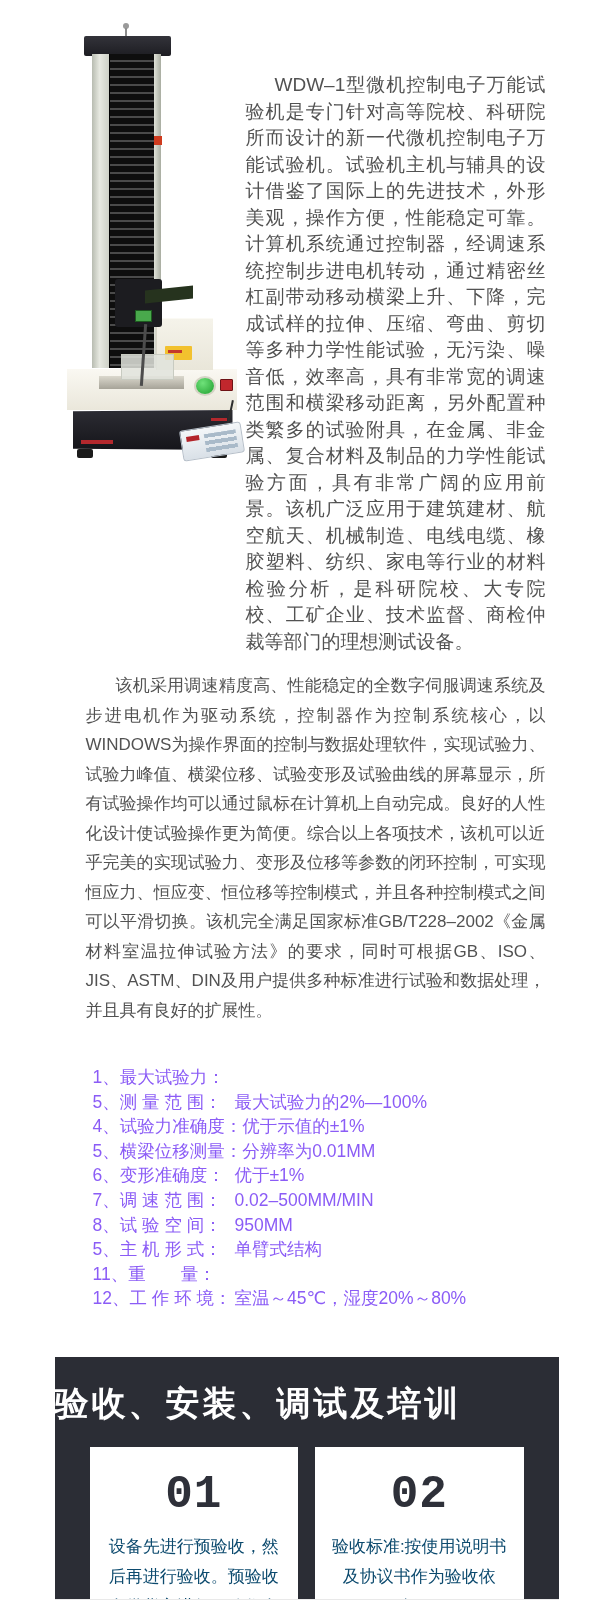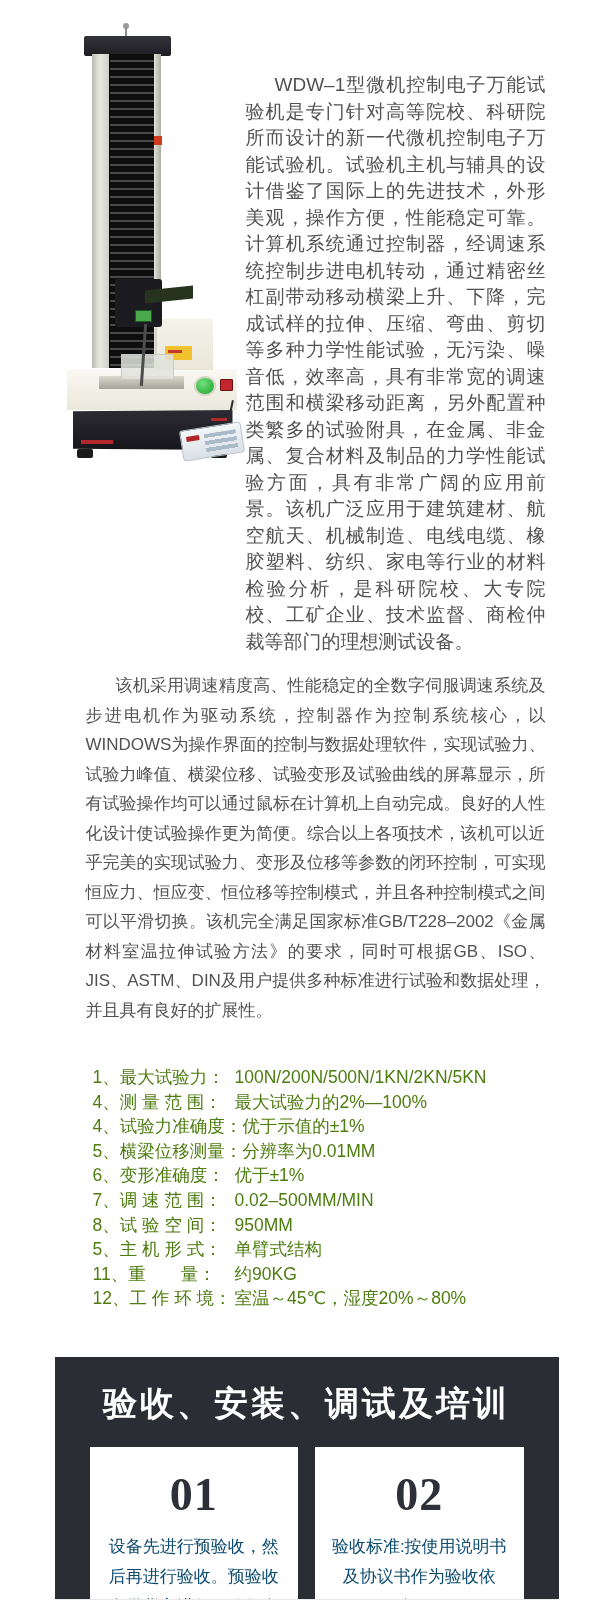--- a/index.html
+++ b/index.html
@@ -39,31 +39,31 @@
   .m-front-red1 { left:26px; top:404px; width:32px; height:4px; background:#b3282d; z-index:3; }
   .m-front-red2 { left:156px; top:382px; width:16px; height:3px; background:#b3282d; z-index:3; }
   .m-foot1 { left:22px; top:413px; width:16px; height:9px; background:#1b1b1b; border-radius:2px; }
   .m-foot2 { left:156px; top:413px; width:16px; height:9px; background:#1b1b1b; border-radius:2px; }
   .m-cable { left:174px; top:364px; width:2px; height:28px; background:#2e2e2e; transform:rotate(12deg); z-index:5; }
   .m-remote { left:126px; top:390px; width:62px; height:31px; background:linear-gradient(180deg,#f4f7f9,#d9e0e7); border:1px solid #b6bfc9; border-radius:3px; transform:rotate(-9deg); z-index:6; }
   .m-remote-screen { left:5px; top:6px; width:13px; height:5px; background:#b3242a; }
   .m-remote-keys { left:23px; top:6px; width:32px; height:19px; background:repeating-linear-gradient(180deg,#a9bac9 0 4px,transparent 4px 7px); }
 
   
-  .specs { list-style:none; margin:40px 13px 0 38px; padding:0; font-size:17.5px; color:#4d7c0f; }
+  .specs { list-style:none; margin:40px 13px 0 38px; padding:0; font-size:17.5px; color:#8b5cf6; }
   .specs li { display:flex; line-height:24.6px; }
   .spec-label { min-width:142px; white-space:pre; }
   .spec-value { flex:1; }
 
   
   .acceptance { background:#2b2d35; margin-top:46px; padding:24px 0 40px; }
-  .acceptance-title { margin:0 0 20px; color:#ffffff; font-size:34px; font-weight:bold; text-align:center; letter-spacing:3px; }
+  .acceptance-title { margin:0 0 20px; color:#ffffff; font-size:34px; font-weight:bold; letter-spacing:3px; }
   .cards { display:grid; grid-template-columns:1fr 1fr; gap:17px; padding:0 35px; }
   .card { background:#ffffff; min-height:195px; padding:16px 13px 14px; text-align:center; }
-  .card-number { font-size:46px; font-weight:800; color:#2e3039; line-height:1.15; margin-top:6px; letter-spacing:1px; font-family:Liberation Serif, serif; }
+  .card-number { font-size:46px; font-weight:800; color:#2e3039; line-height:1.15; margin-top:6px; letter-spacing:1px; font-family:Liberation Mono, monospace; }
   .card-text { font-size:17px; line-height:30px; color:#0c4a6e; margin-top:10px; }
 
   .footer-strip { position:absolute; left:0; right:0; bottom:0; height:17px; background:#e9e9e9; }
 </style>
 </head>
 <body>
 
 <div class="canvas">
 
   <section class="intro">
@@ -98,24 +98,23 @@
       </div>
     </div>
     <p class="intro-text">WDW–1型微机控制电子万能试验机是专门针对高等院校、科研院所而设计的新一代微机控制电子万能试验机。试验机主机与辅具的设计借鉴了国际上的先进技术，外形美观，操作方便，性能稳定可靠。计算机系统通过控制器，经调速系统控制步进电机转动，通过精密丝杠副带动移动横梁上升、下降，完成试样的拉伸、压缩、弯曲、剪切等多种力学性能试验，无污染、噪音低，效率高，具有非常宽的调速范围和横梁移动距离，另外配置种类繁多的试验附具，在金属、非金属、复合材料及制品的力学性能试验方面，具有非常广阔的应用前景。该机广泛应用于建筑建材、航空航天、机械制造、电线电缆、橡胶塑料、纺织、家电等行业的材料检验分析，是科研院校、大专院校、工矿企业、技术监督、商检仲裁等部门的理想测试设备。</p>
   </section>
 
   <p class="para2">该机采用调速精度高、性能稳定的全数字伺服调速系统及步进电机作为驱动系统，控制器作为控制系统核心，以WINDOWS为操作界面的控制与数据处理软件，实现试验力、试验力峰值、横梁位移、试验变形及试验曲线的屏幕显示，所有试验操作均可以通过鼠标在计算机上自动完成。良好的人性化设计使试验操作更为简便。综合以上各项技术，该机可以近乎完美的实现试验力、变形及位移等参数的闭环控制，可实现恒应力、恒应变、恒位移等控制模式，并且各种控制模式之间可以平滑切换。该机完全满足国家标准GB/T228–2002《金属材料室温拉伸试验方法》的要求，同时可根据GB、ISO、JIS、ASTM、DIN及用户提供多种标准进行试验和数据处理，并且具有良好的扩展性。</p>
 
   <ul class="specs">
     <li>
         <span class="spec-label">1、最大试验力：</span>
-        <span class="spec-value">100N/200N/500N/1KN/2KN/5KN</span>
       </li>
     <li>
-        <span class="spec-label">4、测 量 范 围：</span>
+        <span class="spec-label">5、测 量 范 围：</span>
         <span class="spec-value">最大试验力的2%—100%</span>
       </li>
     <li>
         <span class="spec-label">4、试验力准确度：</span>
         <span class="spec-value">优于示值的±1%</span>
       </li>
     <li>
         <span class="spec-label">5、横梁位移测量：</span>
         <span class="spec-value">分辨率为0.01MM</span>
       </li>
@@ -130,21 +129,20 @@
     <li>
         <span class="spec-label">8、试 验 空 间：</span>
         <span class="spec-value">950MM</span>
       </li>
     <li>
         <span class="spec-label">5、主 机 形 式：</span>
         <span class="spec-value">单臂式结构</span>
       </li>
     <li>
         <span class="spec-label">11、重　　量：</span>
-        <span class="spec-value">约90KG</span>
       </li>
     <li>
         <span class="spec-label">12、工 作 环 境：</span>
         <span class="spec-value">室温～45℃，湿度20%～80%</span>
       </li>
   </ul>
 
   <section class="acceptance">
     <h2 class="acceptance-title">验收、安装、调试及培训</h2>
     <div class="cards">

